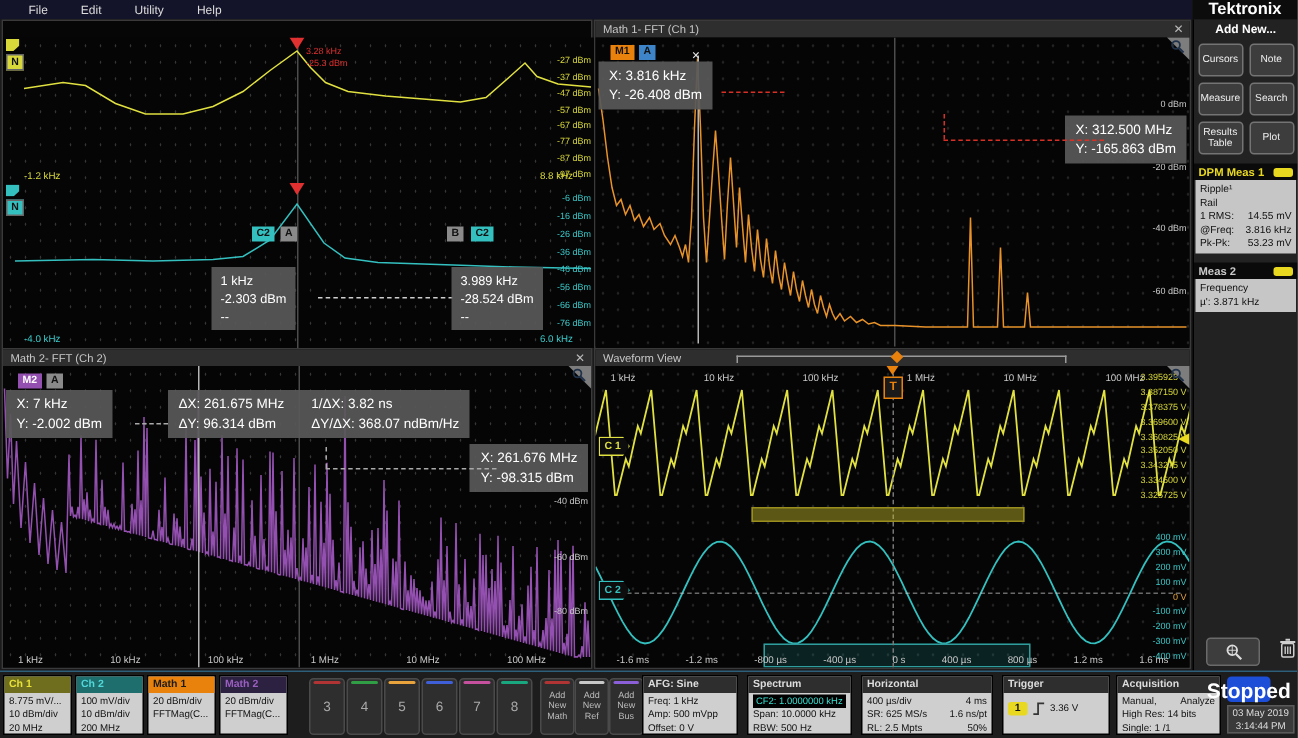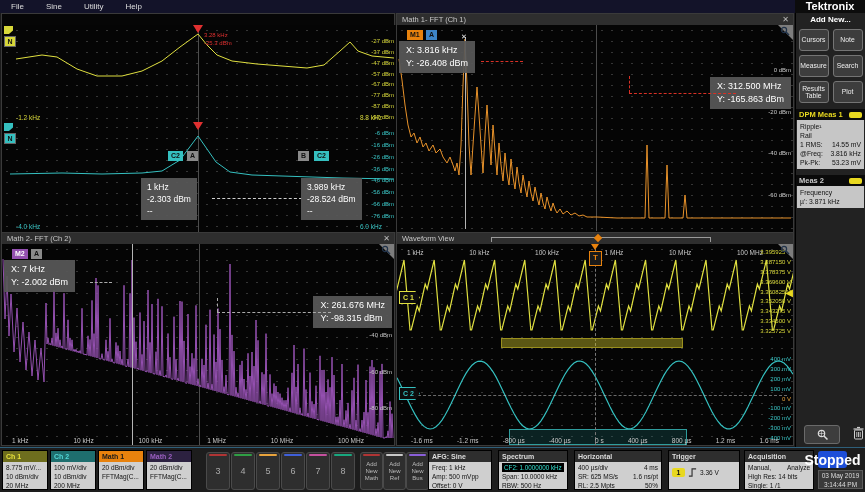--- a/index.html
+++ b/index.html
@@ -1,19 +1,19 @@
 <!DOCTYPE html>
 <html><head>
 <meta charset="utf-8">
 <style>
   html,body{margin:0;padding:0;background:#666;}
   #screen{position:relative;width:865px;height:492px;background:#1b1b1b;overflow:hidden;
           font-family:"Liberation Sans",sans-serif;-webkit-font-smoothing:antialiased;}
   
-  .menubar{position:absolute;left:0;top:0;width:795px;height:13px;background:#131329;display:flex;align-items:center;padding-left:0;box-sizing:border-box;}
+  .menubar{position:absolute;left:0;top:0;width:795px;height:13px;background:#131329;display:flex;align-items:center;padding-left:8px;box-sizing:border-box;}
   .menu-item{color:#ddd;font-size:8px;padding:0 11px;}
   .logo{position:absolute;left:795px;top:0;width:70px;height:13px;background:#0c0c0c;color:#fff;font-weight:bold;font-size:11px;text-align:center;line-height:13px;}
   
   .panel{position:absolute;background:#060606;border:1px solid #3a3a3a;box-sizing:border-box;}
   .ptitle{position:relative;height:11px;background:#2e2e2e;color:#c8c8c8;font-size:7.5px;line-height:11px;padding-left:5px;border-bottom:1px solid #141414;}
   .closex{position:absolute;right:4px;top:0;color:#bbb;font-size:8px;line-height:11px;}
   .plot{position:absolute;left:0;background:#050505;background-image:radial-gradient(#353535 .6px,transparent .7px);background-size:10px 11px;overflow:hidden;}
   svg.trace{position:absolute;left:0;top:0;z-index:2;}
   .vline{position:absolute;width:1px;z-index:1;background:#4c4c4c;}
   .cursorline{position:absolute;width:1px;background:#b5b5b5;z-index:4;}
@@ -85,21 +85,21 @@
   .datebox{position:absolute;left:818px;top:22px;width:45px;height:19px;background:#3a3a3a;border:1px solid #5a5a5a;color:#ddd;font-size:6.5px;text-align:center;line-height:9px;box-sizing:border-box;}
 </style>
 </head>
 <body>
 
 <div id="screen">
 
   <div class="menubar">
 
   <span class="menu-item">File</span>
-      <span class="menu-item">Sine</span>
+      <span class="menu-item">Edit</span>
       <span class="menu-item">Utility</span>
       <span class="menu-item">Help</span>
     </div>
   <div class="logo">Tektronix</div>
 
   <div class="panel" style="left:1px;top:13px;width:394px;height:219px;">
 
     <div class="plot" style="top:11px;width:394px;height:97px;">
       <svg class="trace" id="svgSt" width="394" height="97">
           <polyline points="14.0,34.0 40.0,30.0 55.0,32.0 75.0,44.0 95.0,51.0 120.0,51.0 140.0,46.0 160.0,36.0 178.0,22.0 196.0,9.0 205.0,20.0 215.0,30.0 230.0,36.0 255.0,39.0 280.0,41.0 305.0,43.0 322.0,40.0 338.0,26.0 348.0,17.0 356.0,26.0 370.0,31.0 392.0,33.0" fill="none" stroke="#e0e040" stroke-width="1"></polyline>
@@ -238,20 +238,27 @@
       <div class="badge bg-pu" style="left:10px;top:5px;">M2</div>
       <div class="badge bg-gy" style="left:29px;top:5px;">A</div>
       <div class="hdash-gy" style="left:88px;top:38px;width:22px;"></div>
       <div class="vdash-gy" style="left:215px;top:54px;height:14px;"></div>
       <div class="hdash-gy" style="left:215px;top:68px;width:114px;"></div>
       <div class="readout" style="left:2px;top:16px;">
 
       <div>X: 7 kHz</div>
           <div>Y: -2.002 dBm</div>
         </div>
+      <div class="readout rgrid" style="left:110px;top:16px;">
+
+      <span>ΔX: 261.675 MHz</span>
+          <span>1/ΔX: 3.82 ns</span>
+          <span>ΔY: 96.314 dBm</span>
+          <span>ΔY/ΔX: 368.07 ndBm/Hz</span>
+        </div>
       <div class="readout" style="right:2px;top:52px;">
 
       <div>X: 261.676 MHz</div>
           <div>Y: -98.315 dBm</div>
         </div>
       <div class="ylabs" style="top:88px;height:80px;">
 
       <span class="wht">-40 dBm</span>
           <span class="wht">-60 dBm</span>
           <span class="wht">-80 dBm</span>

